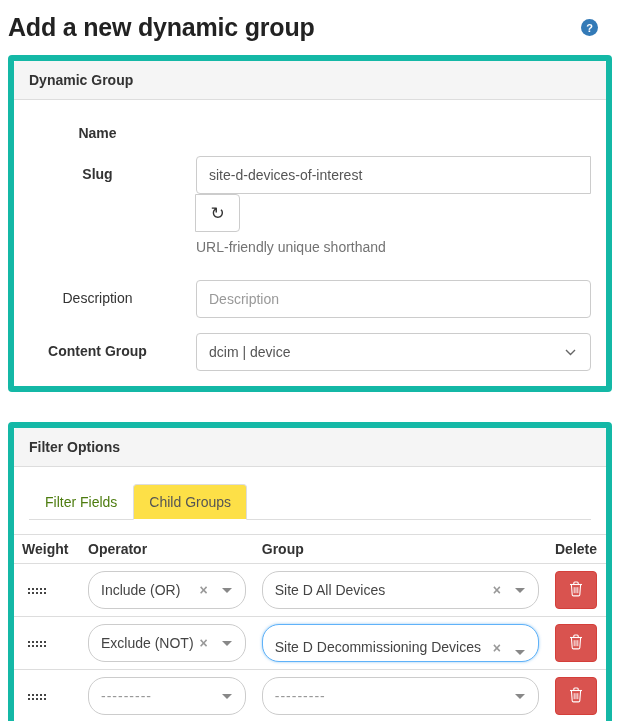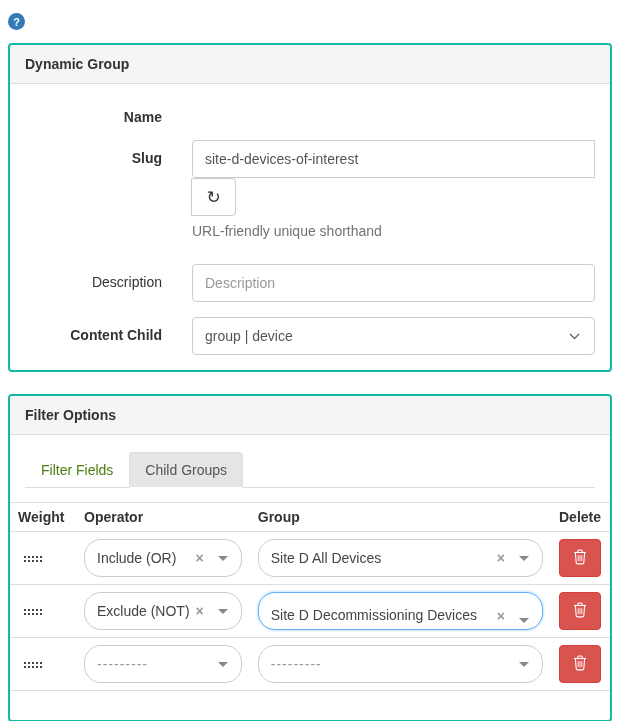--- a/index.html
+++ b/index.html
@@ -19,34 +19,34 @@
   .page-title { font-size: 25px; font-weight: bold; color: #222; letter-spacing: -0.2px; }
   .help-badge {
     width: 17px; height: 17px; border-radius: 50%;
     background: #337ab7; color: #fff; font-size: 11px; font-weight: bold;
     display: flex; align-items: center; justify-content: center;
     margin-right: 14px; cursor: pointer;
   }
 
   
   .panel {
-    border: 2px solid #14b8a6; border-radius: 4px; background: #fff;
-    margin-bottom: 22px;
+    border: 6px solid #14b8a6; border-radius: 4px; background: #fff;
+    margin-bottom: 30px;
   }
   .panel-heading {
     background: #f5f5f5; border-bottom: 1px solid #ddd;
     padding: 11px 15px; font-weight: bold; color: #333;
     border-radius: 3px 3px 0 0;
   }
   .panel-body { padding: 15px; }
 
   
   .form-group { display: flex; align-items: flex-start; margin-bottom: 15px; }
   .control-label {
-    width: 137px; min-width: 137px; text-align: right; margin-right: 30px;
+    width: 137px; min-width: 137px; text-align: center; margin-right: 30px;
     padding-top: 10px; font-weight: bold; color: #333;
   }
   .control-label.normal { font-weight: normal; }
   .field-col { flex: 1; min-width: 0; }
   .text-input {
     width: 100%; height: 38px; padding: 6px 12px;
     border: 1px solid #ccc; border-radius: 4px;
     font-family: "Liberation Sans", sans-serif; font-size: 14px; color: #555;
     background: #fff; outline: none;
   }
@@ -70,21 +70,21 @@
   .select-box .sel-text { flex: 1; overflow: hidden; white-space: nowrap; }
   .chev { margin-right: 2px; display: inline-flex; }
 
   
   .nav-tabs { display: flex; border-bottom: 1px solid #ddd; margin-top: 2px; }
   .tab {
     padding: 9px 15px; margin-bottom: -1px; cursor: pointer;
     border: 1px solid transparent; border-radius: 4px 4px 0 0; color: #4d7c0f;
   }
   .tab.active {
-    border-color: #ddd; border-bottom-color: #fff; background: #e5e5e5; color: #555;
+    border-color: #ddd; border-bottom-color: #fff; background: #fde047; color: #555;
     cursor: default;
   }
 
   
   .cg-table { width: calc(100% + 30px); margin: 14px -15px 0 -15px; border-collapse: collapse; }
   .cg-table th {
     text-align: left; font-weight: bold; color: #333;
     padding: 6px 8px; border-top: 1px solid #ddd; border-bottom: 1px solid #ddd;
   }
   .cg-table td { padding: 7px 8px; border-bottom: 1px solid #ddd; vertical-align: middle; }
@@ -121,20 +121,21 @@
     border-radius: 4px; display: flex; align-items: center; justify-content: center;
     cursor: pointer;
   }
 </style>
 </head>
 <body>
 
 <div class="page">
 
   <div class="title-row">
+    <div class="page-title">Add a new dynamic group</div>
     <div class="help-badge">?</div>
   </div>
 
   <div class="panel">
     <div class="panel-heading">Dynamic Group</div>
     <div class="panel-body">
 
       <div class="form-group">
         <label class="control-label">Name</label>
       </div>
@@ -153,24 +154,24 @@
       </div>
 
       <div class="form-group">
         <label class="control-label normal">Description</label>
         <div class="field-col">
           <input class="text-input" type="text" placeholder="Description" style="">
         </div>
       </div>
 
       <div class="form-group" style="margin-bottom:0">
-        <label class="control-label">Content Child</label>
+        <label class="control-label">Content Group</label>
         <div class="field-col">
           <div class="select-box">
-            <span class="sel-text">group | device</span>
+            <span class="sel-text">dcim | device</span>
             <span class="chev">
               <svg width="11" height="7" viewBox="0 0 11 7">
                   <path d="M1 1l4.5 4.5L10 1" stroke="#666" stroke-width="1.4" fill="none"></path>
                 </svg>
             </span>
           </div>
         </div>
       </div>
 
     </div>

